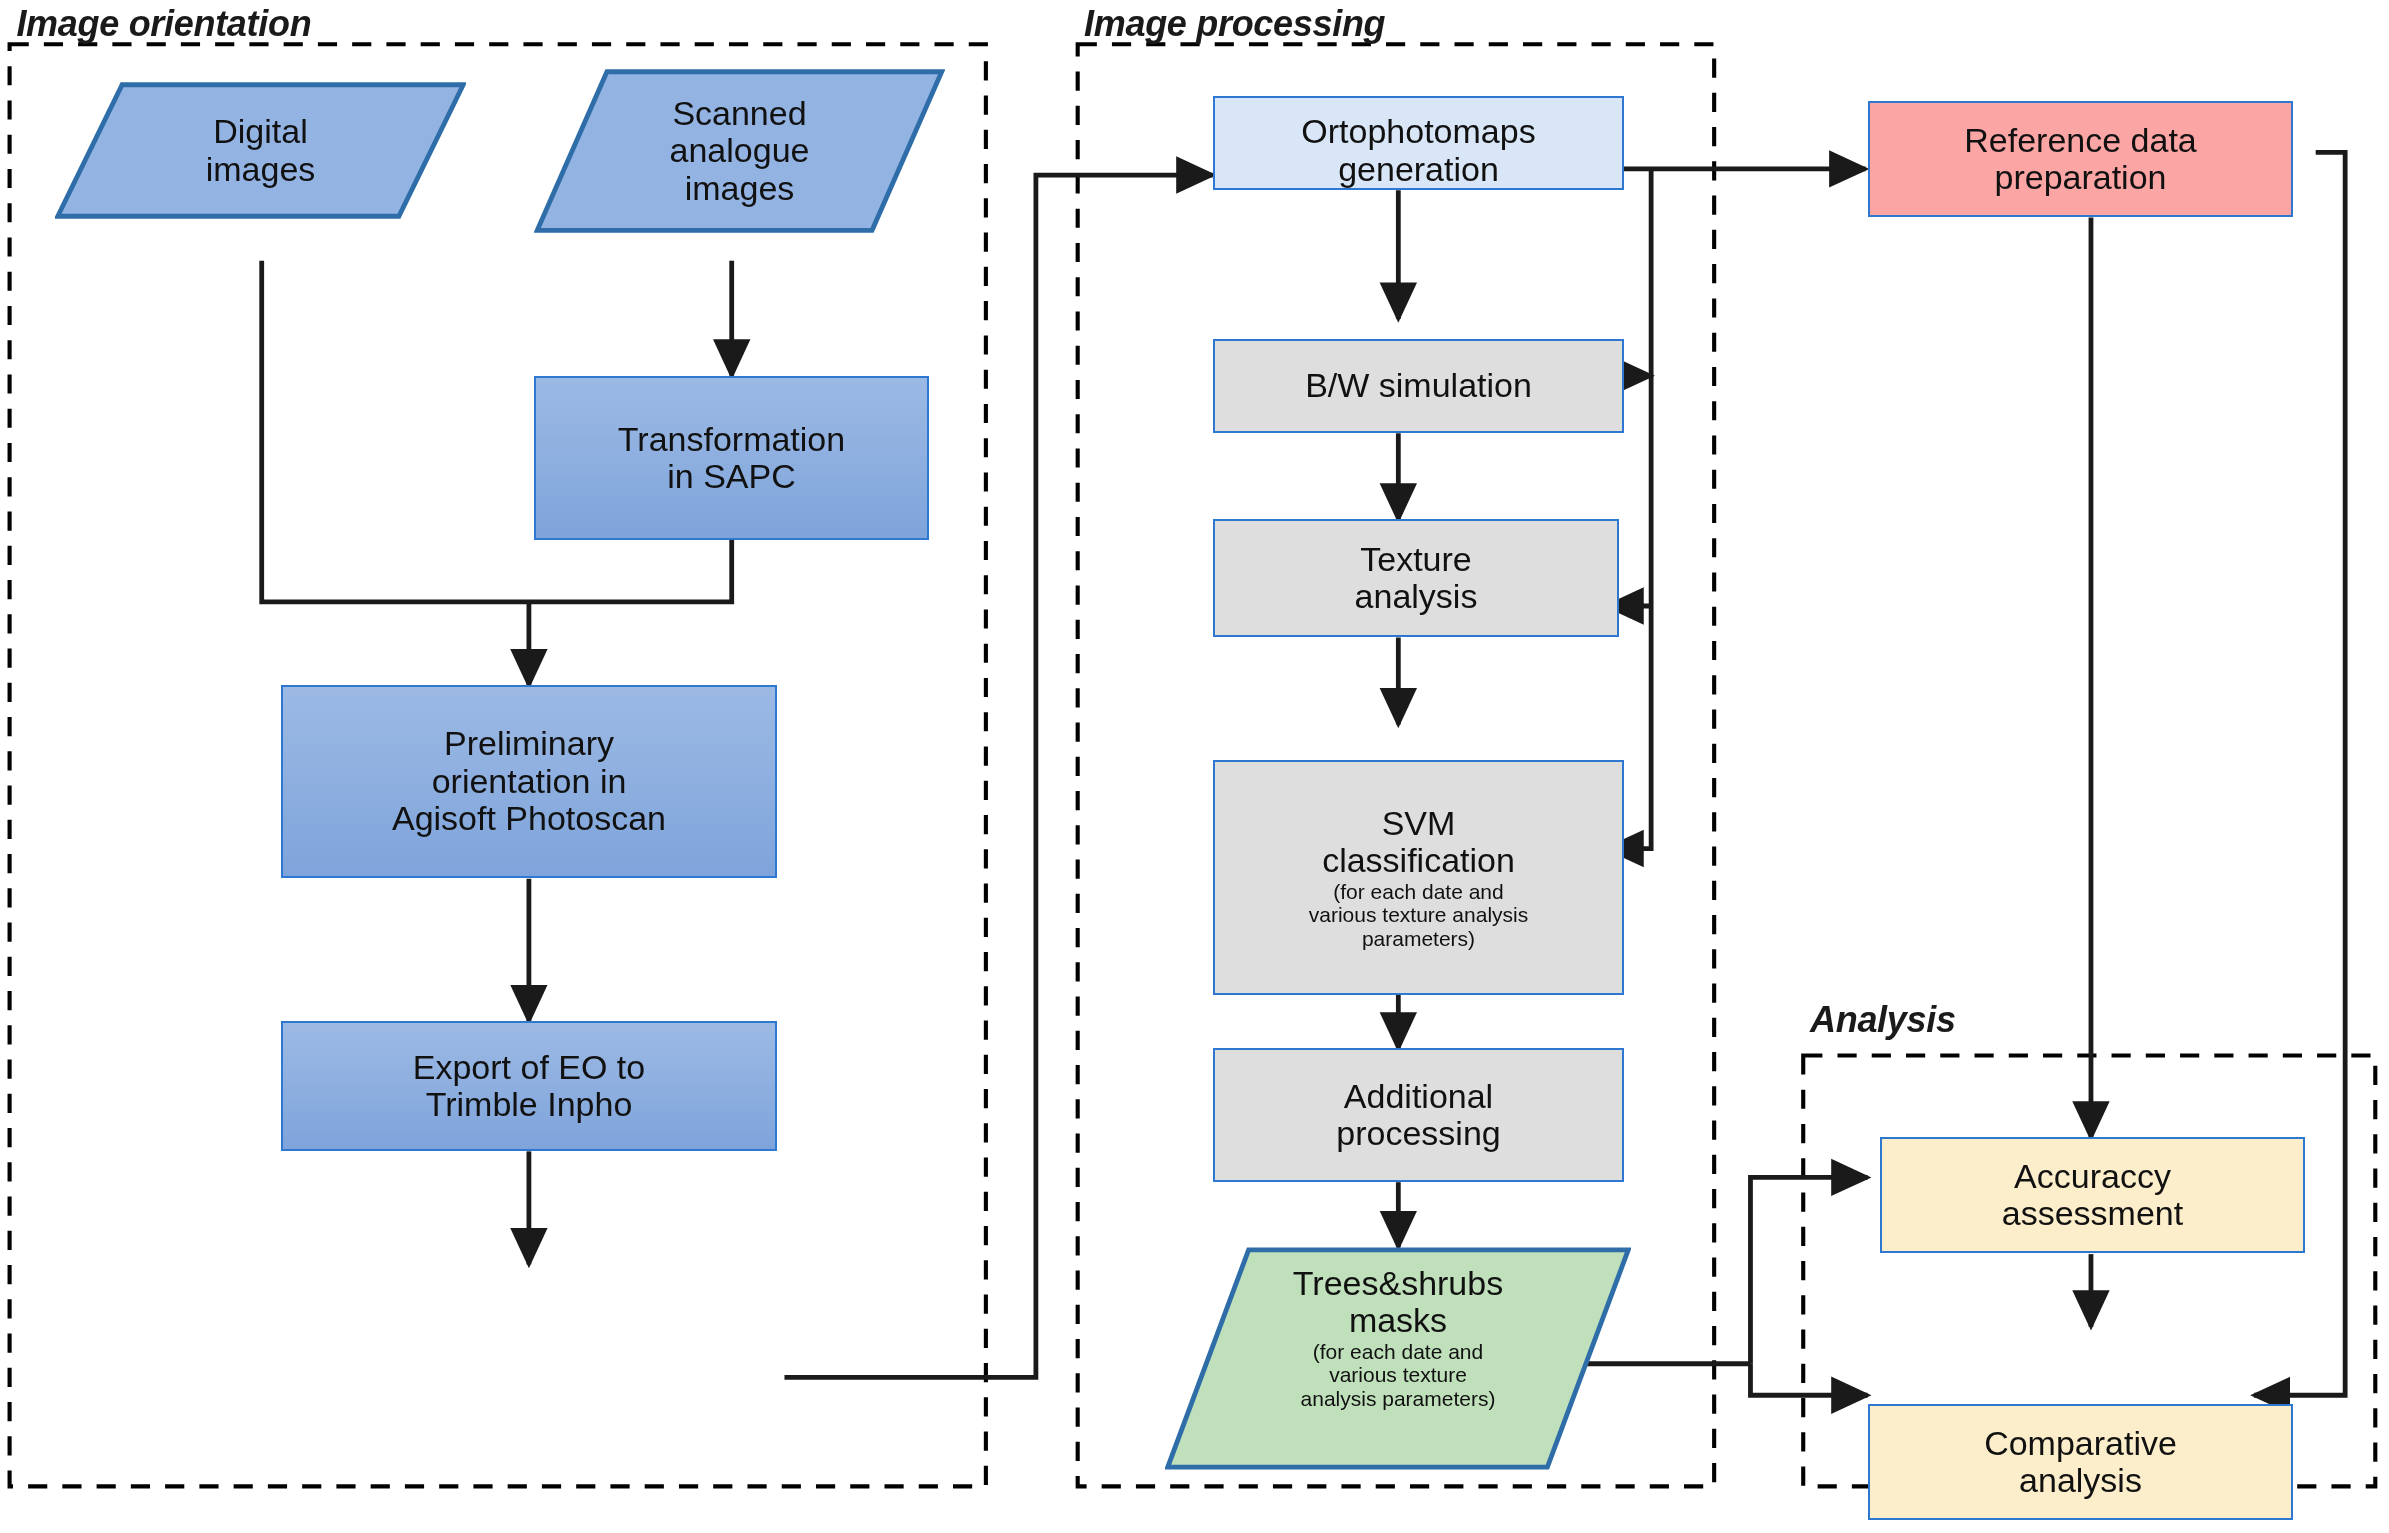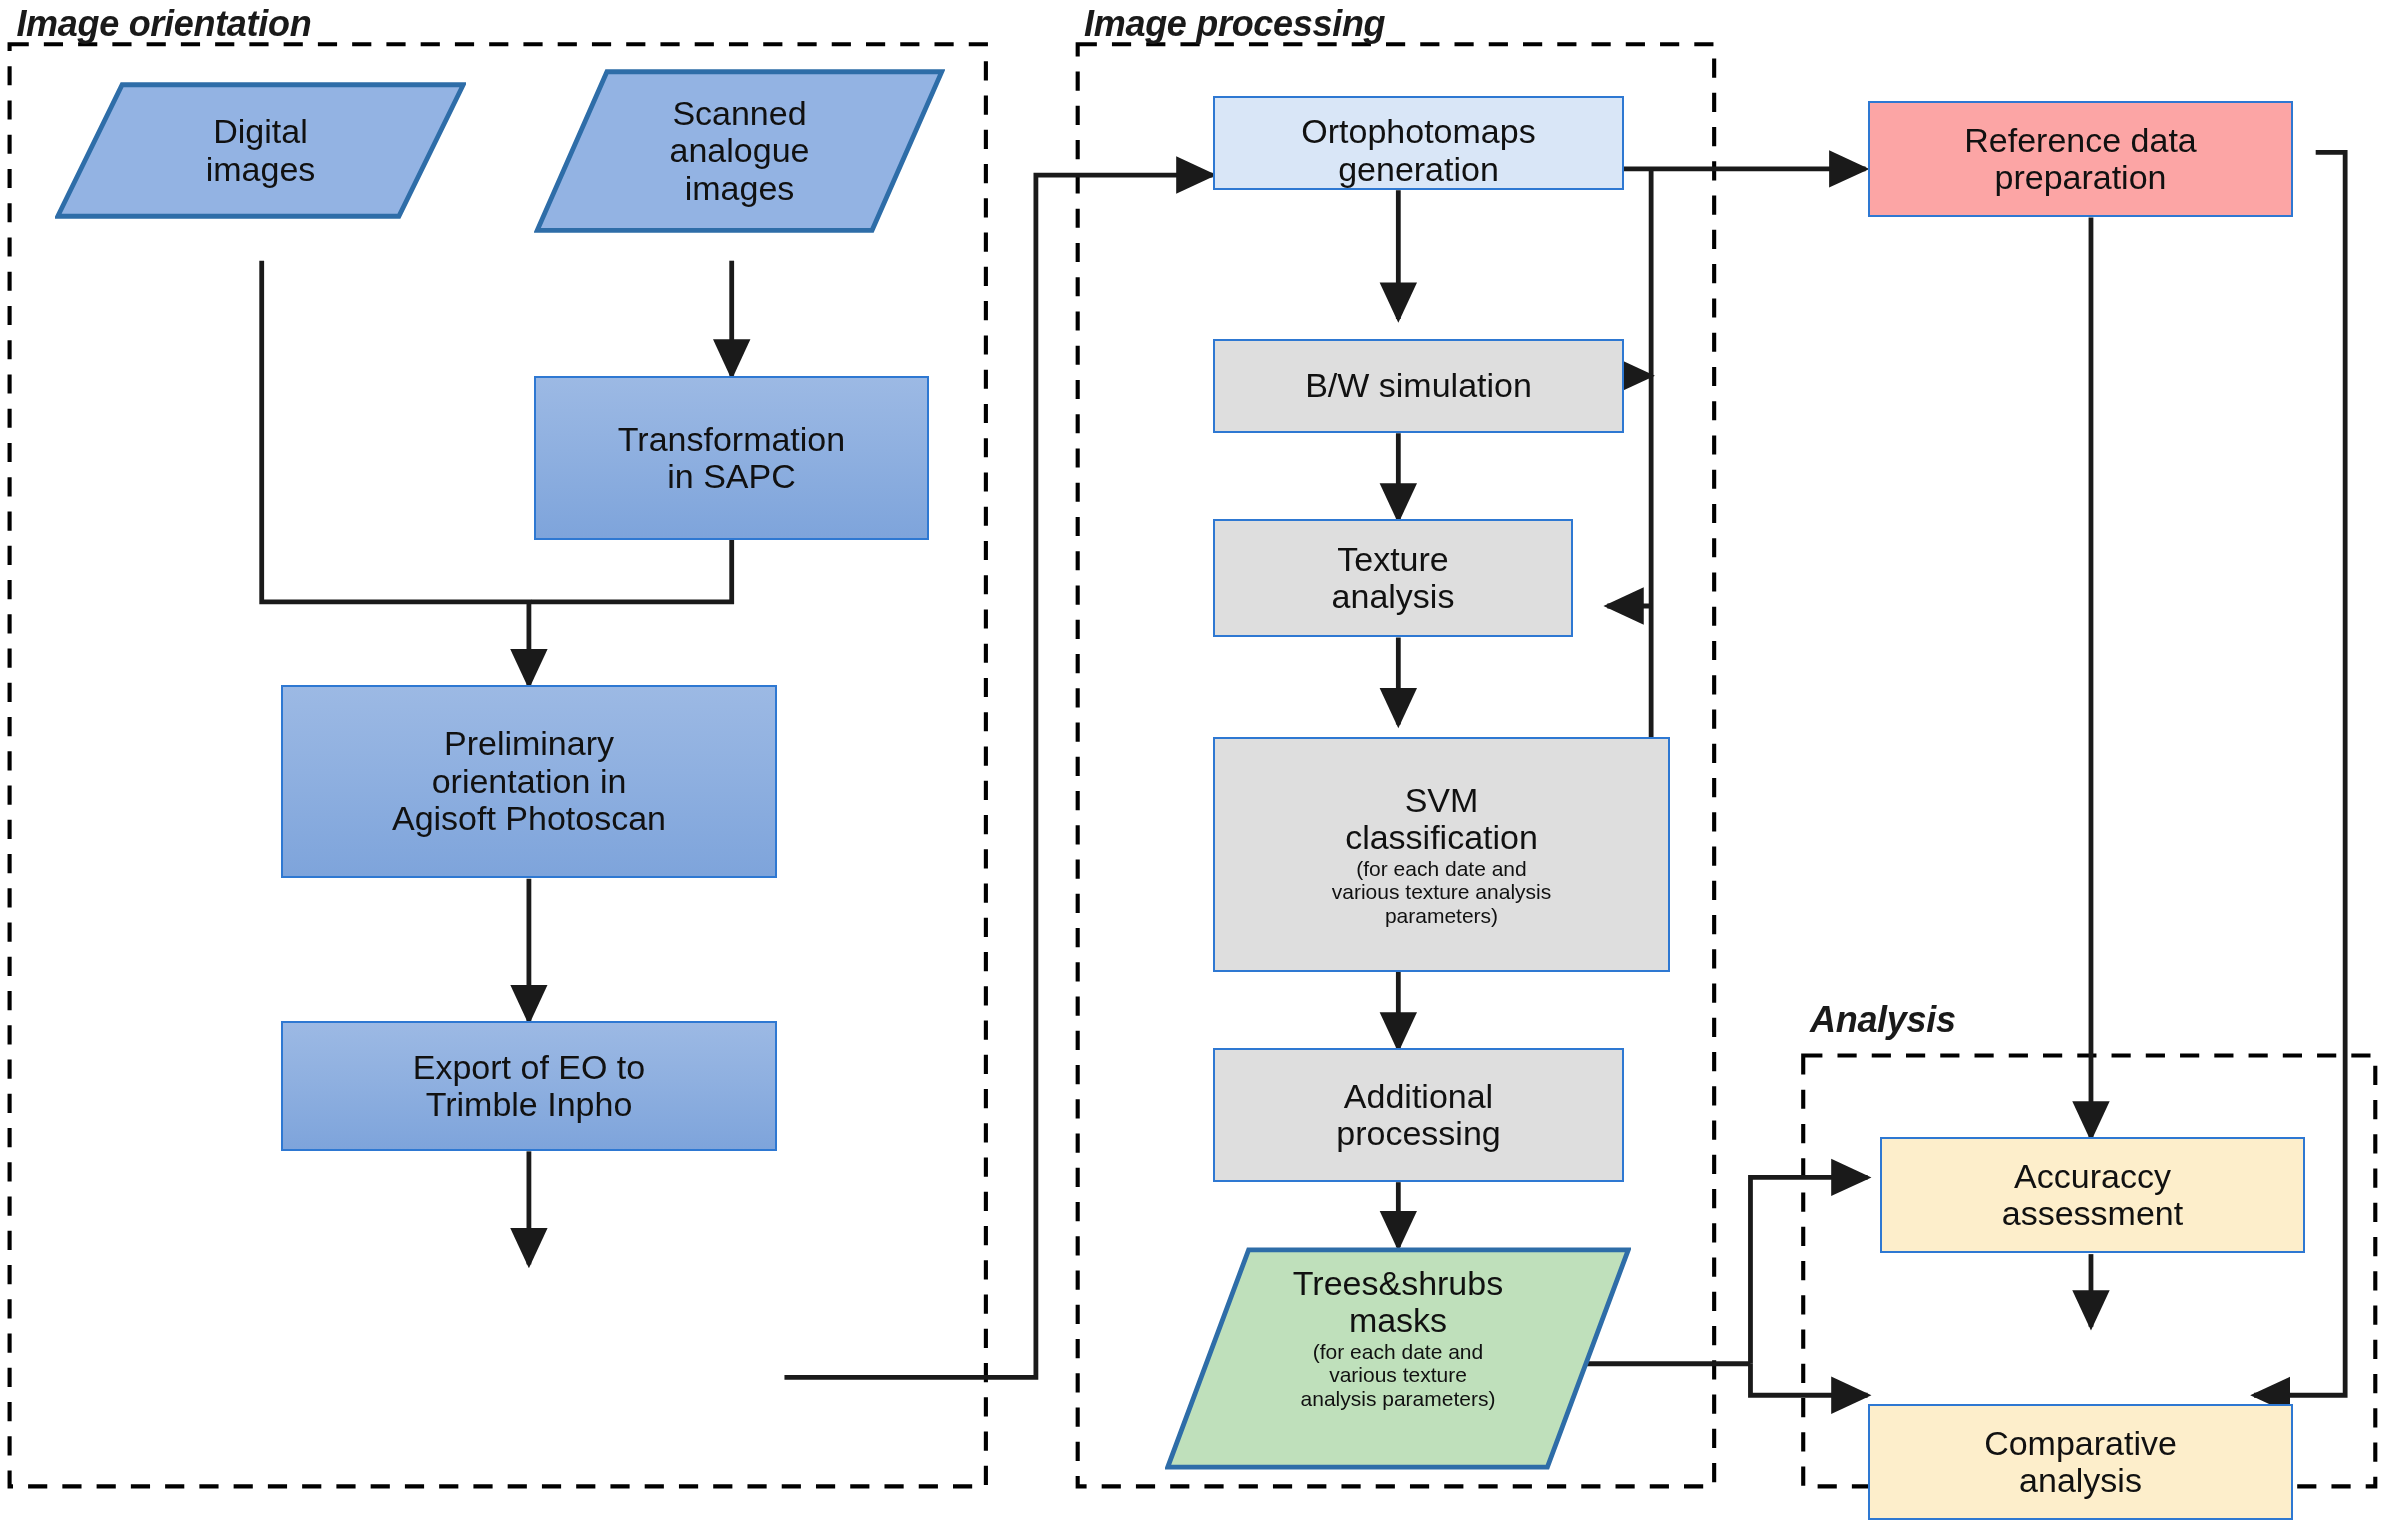--- a/index.html
+++ b/index.html
@@ -133,26 +133,26 @@
 
   <div class="node rect fill-lightblue" style="left:1213px;top:96px;width:411px;height:94px;align-items:flex-end;">
     <div class="inner t48" style="white-space:pre-line;">Ortophotomaps
 generation</div>
   </div>
 
   <div class="node rect fill-grey" style="left:1213px;top:339px;width:411px;height:94px;">
     <div class="inner t48" style="white-space:pre-line;">B/W simulation</div>
   </div>
 
-  <div class="node rect fill-grey" style="left:1213px;top:519px;width:360px;height:118px;justify-content:flex-end;">
+  <div class="node rect fill-grey" style="left:1213px;top:519px;width:406px;height:118px;justify-content:flex-end;">
     <div class="inner t48" style="white-space:pre-line;">Texture
 analysis</div>
   </div>
 
-  <div class="node rect fill-grey" style="left:1213px;top:737px;width:457px;height:235px;">
+  <div class="node rect fill-grey" style="left:1213px;top:760px;width:411px;height:235px;">
     <div class="inner" style="display:block;">
       <span class="t48" style="white-space:pre-line;display:block;">SVM
 classification</span>
       <span class="sub" style="white-space:pre-line;">(for each date and
 various texture analysis
 parameters)</span>
     </div>
   </div>
 
   <div class="node rect fill-grey" style="left:1213px;top:1048px;width:411px;height:134px;">

